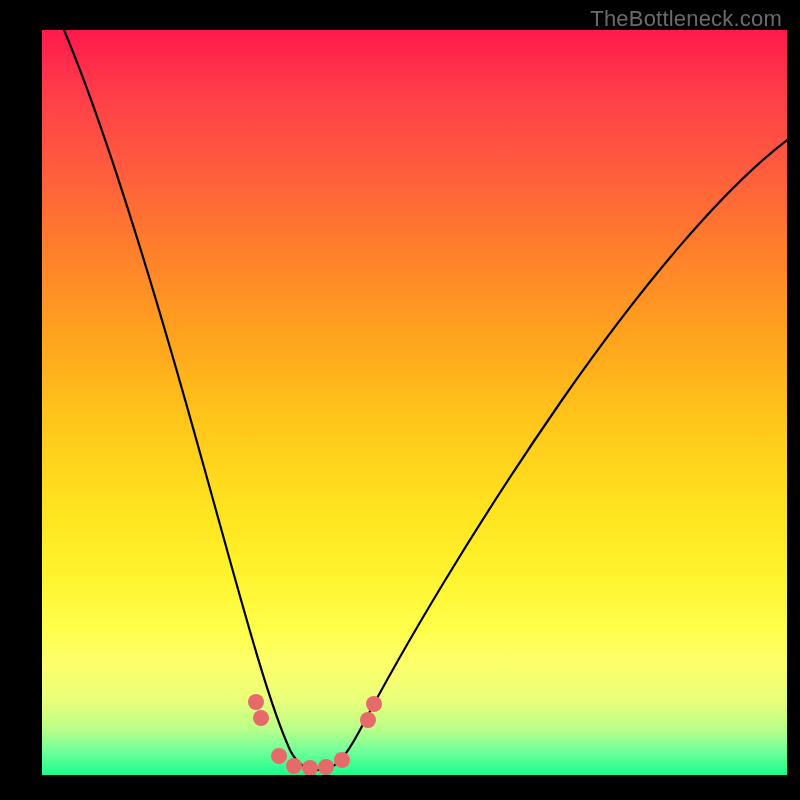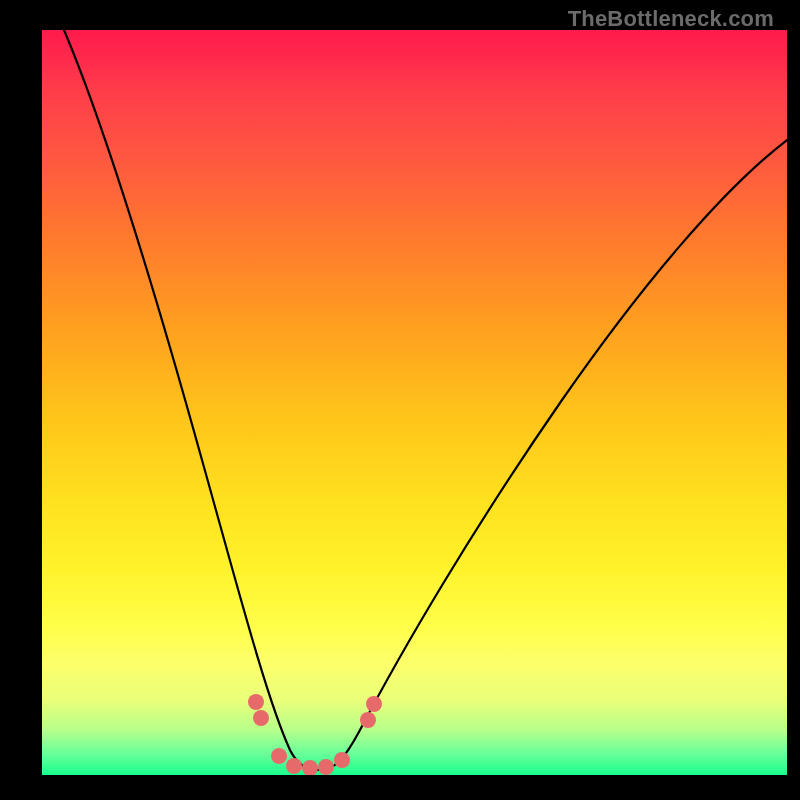--- a/index.html
+++ b/index.html
@@ -38,24 +38,24 @@
       #fdff6a 85%,
       #e9ff7a 90%,
       #b6ff8a 94%,
       #6cff9a 97%,
       #1aff8d 100%
     );
   }
   .watermark {
     position: absolute;
     top: 6px;
-    right: 26px;
+    right: 18px;
     color: #6b6b6b;
     font-size: 22px;
-    font-weight: 700;
+    font-weight: 400;
     letter-spacing: 0.2px;
     user-select: none;
   }
   svg.curve {
     position: absolute;
     left: 0;
     top: 0;
     width: 745px;
     height: 745px;
   }

